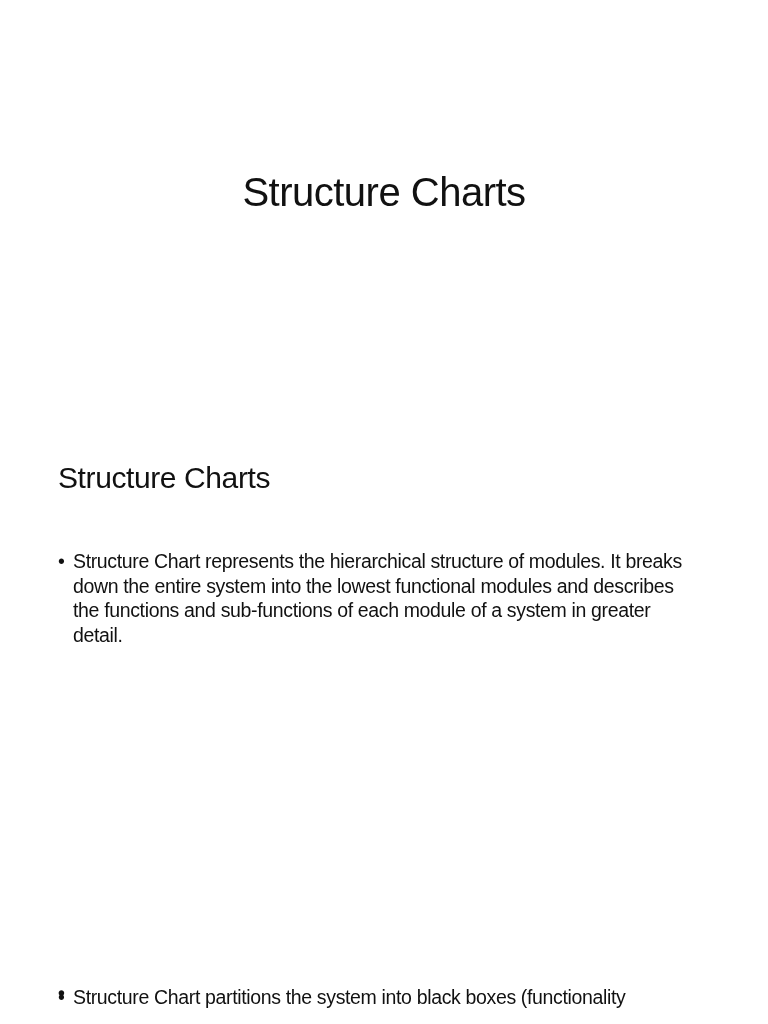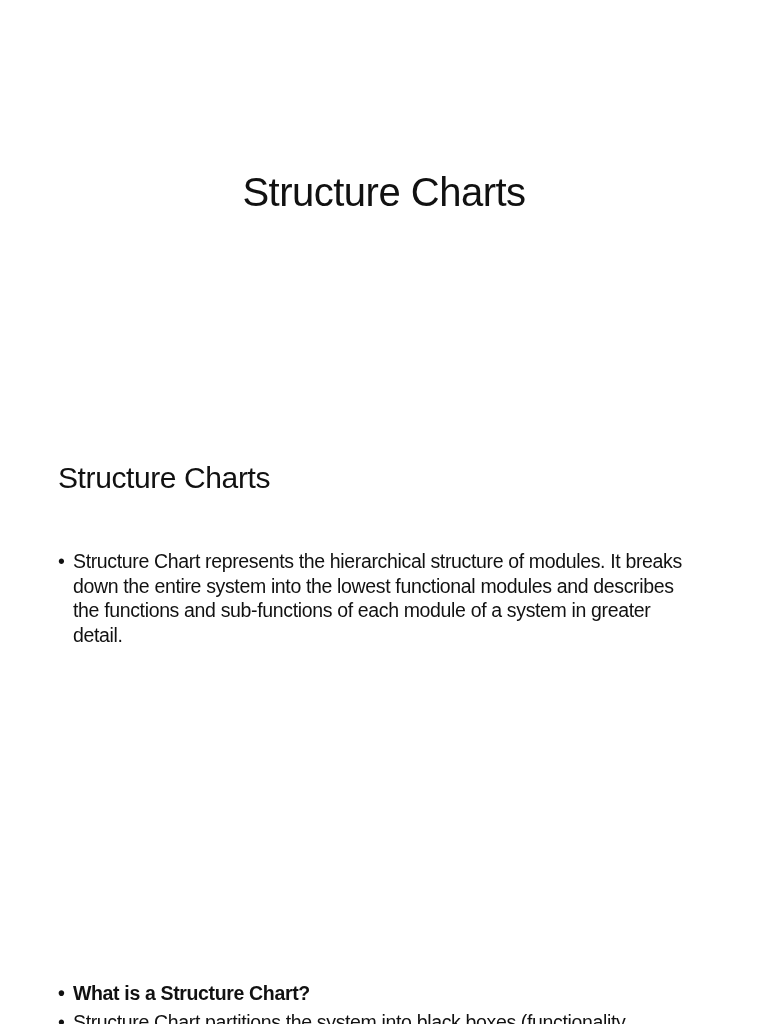--- a/index.html
+++ b/index.html
@@ -85,19 +85,18 @@
 <ul class="bullet-list first">
   <li class="bullet-item">
     <span class="bullet-marker">•</span>
     <span>Structure Chart represents the hierarchical structure of modules. It breaks down the entire system into the lowest functional modules and describes the functions and sub-functions of each module of a system in greater detail.</span>
   </li>
 </ul>
 
 <ul class="bullet-list second">
   <li class="bullet-item bold">
     <span class="bullet-marker">•</span>
-    <span>What is a Structure Chart?</span>
   </li>
   <li class="bullet-item cut-line">
     <span class="bullet-marker">•</span>
     <span>Structure Chart partitions the system into black boxes (functionality</span>
   </li>
 </ul>
 
 </body></html>

